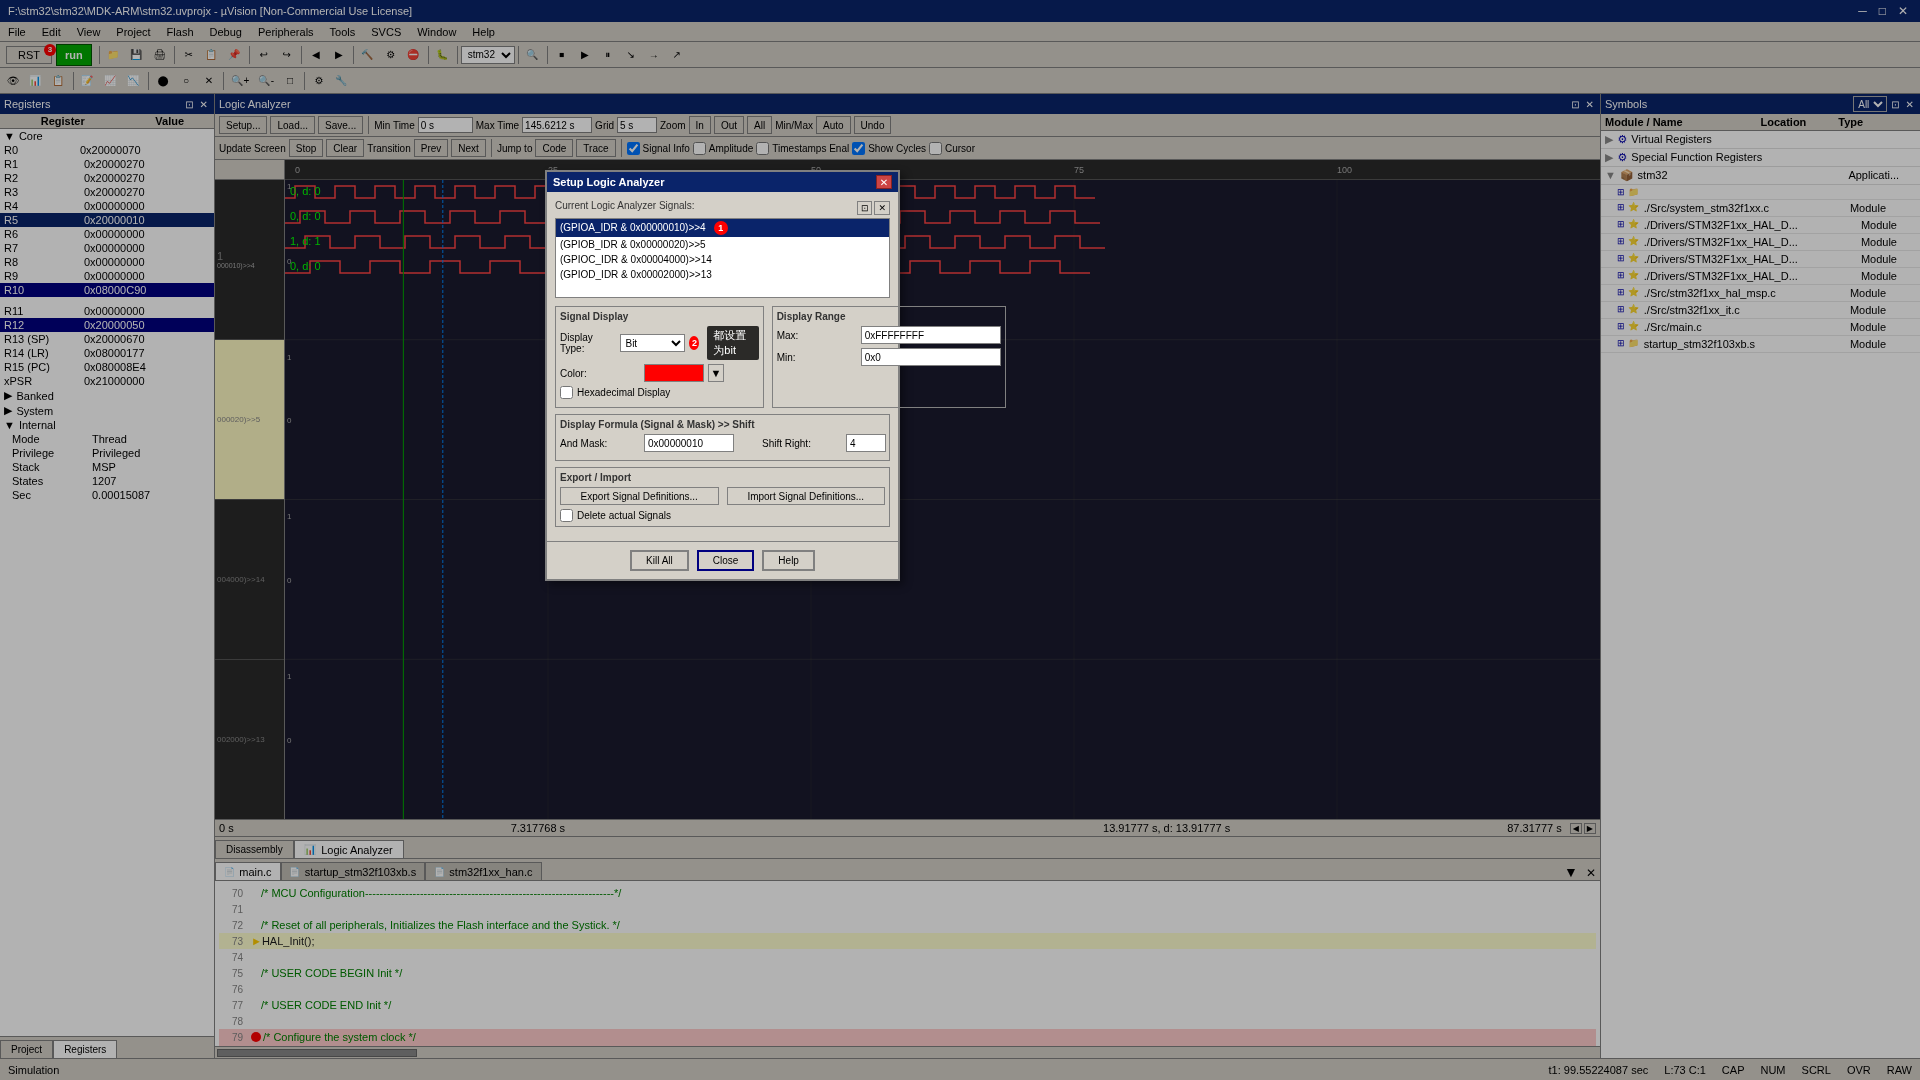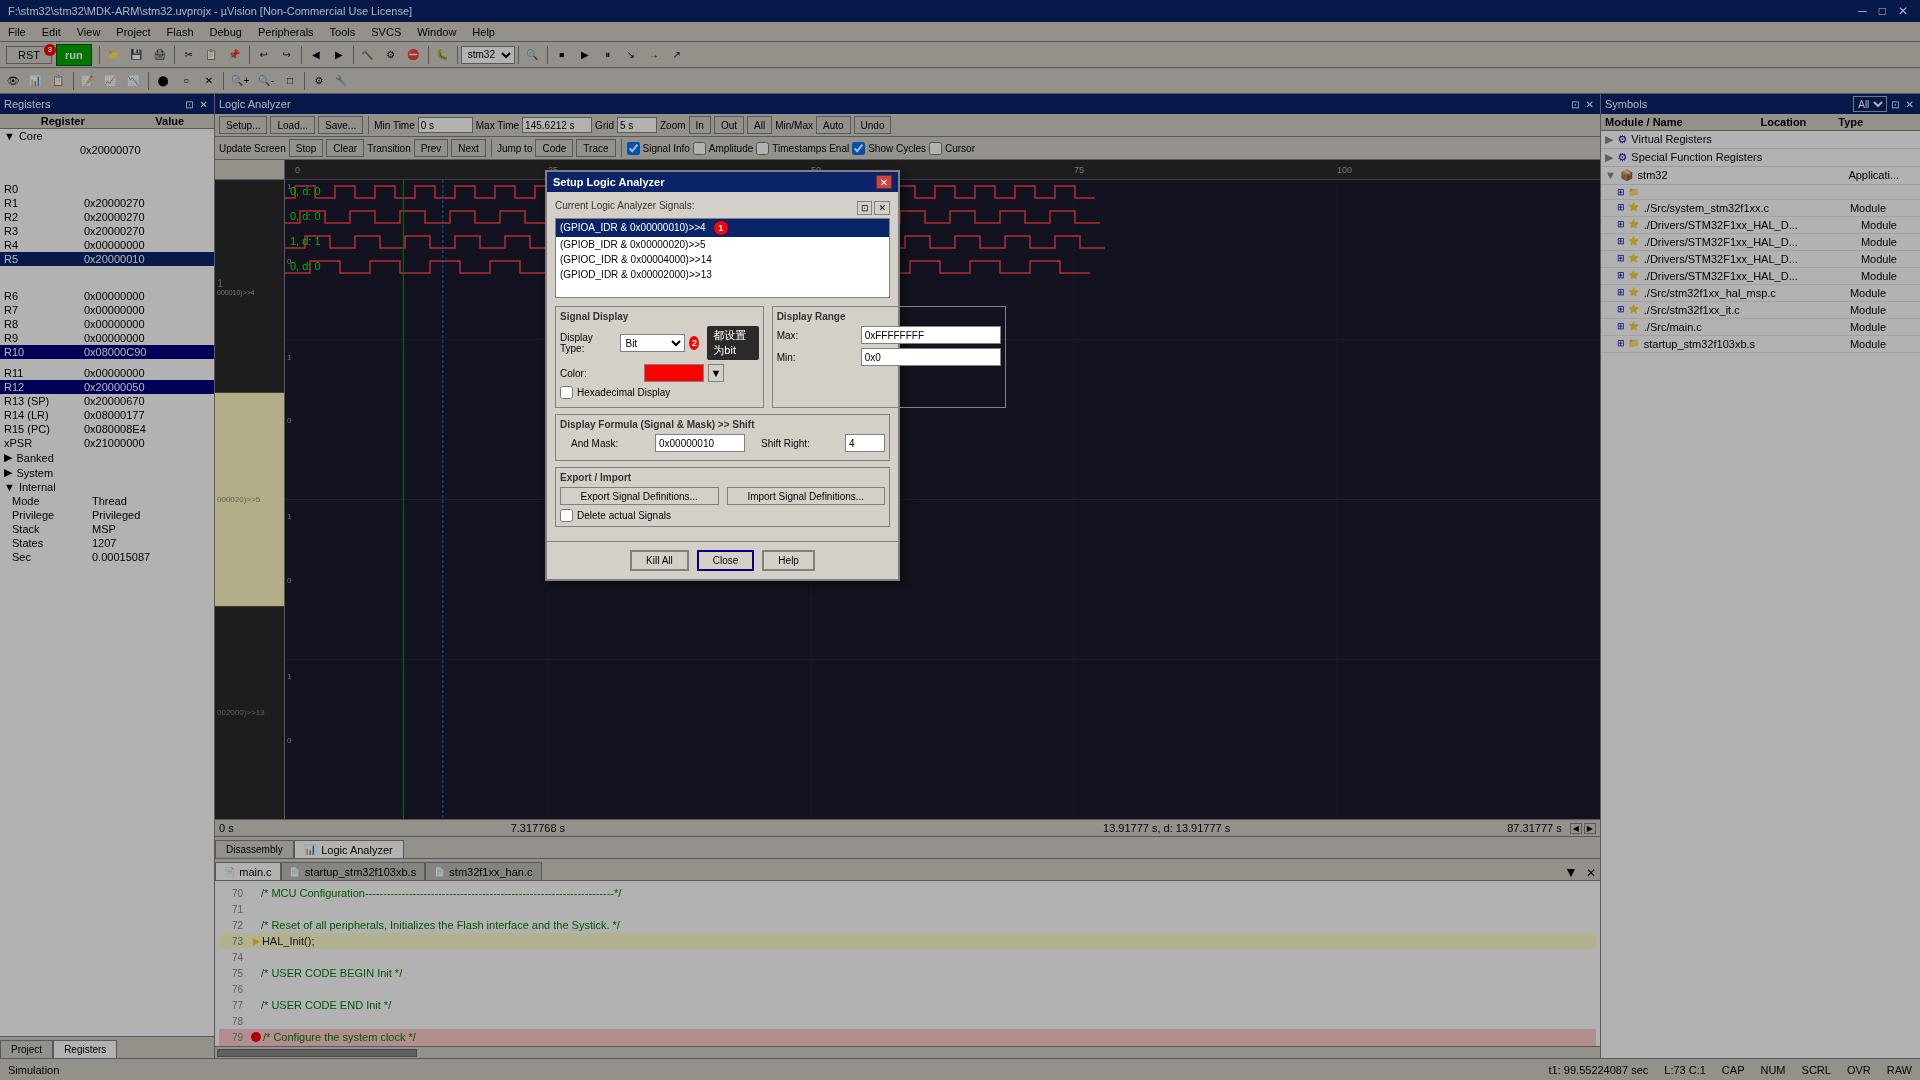--- a/index.html
+++ b/index.html
@@ -207,21 +207,21 @@
             <td colspan="2" style="padding:1px 4px; display:flex; align-items:center; gap:4px;">
               <span>▼</span>
               <span>Core</span>
             </td>
           </tr>
         </tbody>
       </table>
 
       <div id="reg-list">
           <div style="display: flex; padding: 1px 4px; font-size: 10px; cursor: pointer;">
-            <span style="width:76px;margin-top:39px;">R0</span>
+            <span style="width:76px;">R0</span>
             <span>0x20000070</span>
           </div>
           <div style="display: flex; padding: 1px 4px; font-size: 10px; cursor: pointer;">
             <span style="width:80px;">R1</span>
             <span>0x20000270</span>
           </div>
           <div style="display: flex; padding: 1px 4px; font-size: 10px; cursor: pointer;">
             <span style="width:80px;">R2</span>
             <span>0x20000270</span>
           </div>
@@ -230,21 +230,21 @@
             <span>0x20000270</span>
           </div>
           <div style="display: flex; padding: 1px 4px; font-size: 10px; cursor: pointer;">
             <span style="width:80px;">R4</span>
             <span>0x00000000</span>
           </div>
           <div style="display: flex; padding: 1px 4px; font-size: 10px; cursor: pointer; background: rgb(10, 36, 106); color: white;">
             <span style="width:80px;">R5</span>
             <span>0x20000010</span>
           </div>
-          <div style="display: flex; padding: 1px 4px; font-size: 10px; cursor: pointer; margin-top: 23px;">
+          <div style="display: flex; padding: 1px 4px; font-size: 10px; cursor: pointer;">
             <span style="width:80px;">R6</span>
             <span>0x00000000</span>
           </div>
           <div style="display: flex; padding: 1px 4px; font-size: 10px; cursor: pointer;">
             <span style="width:80px;">R7</span>
             <span>0x00000000</span>
           </div>
           <div style="display: flex; padding: 1px 4px; font-size: 10px; cursor: pointer;">
             <span style="width:80px;">R8</span>
             <span>0x00000000</span>
@@ -388,20 +388,23 @@
           <div style="flex:1;display:flex;flex-direction:column;">
             <div style="flex:1;border-bottom:1px solid #555;display:flex;align-items:center;padding:2px;color:#ccc;font-size:9px;background:#2a2a2a;">
               <div style="writing-mode:horizontal-tb;color:#888;font-size:8px;">
                 <div>1</div>
                 <div style="font-size:7px;color:#aaa;">000010)&gt;&gt;4</div>
               </div>
             </div>
             <div style="flex:1;border-bottom:1px solid #555;display:flex;align-items:center;padding:2px;color:#ccc;font-size:9px;background:#fef9c3;">
               <div style="color:#888;font-size:8px;">000020)&gt;&gt;5</div>
             </div>
+            <div style="flex:1;border-bottom:1px solid #555;display:flex;align-items:center;padding:2px;color:#ccc;font-size:9px;background:#2a2a2a;">
+              <div style="color:#888;font-size:8px;">004000)&gt;&gt;14</div>
+            </div>
             <div style="flex:1;display:flex;align-items:center;padding:2px;color:#ccc;font-size:9px;background:#2a2a2a;">
               <div style="color:#888;font-size:8px;">002000)&gt;&gt;13</div>
             </div>
           </div>
         </div>
 
         <div style="flex:1;position:relative;overflow:hidden;background:#1a1a2e;">
 
           <div style="height:20px;background:#2a2a2a;border-bottom:1px solid #555;display:flex;align-items:center;position:relative;">
             <span style="position:absolute;left:10px;color:#aaa;font-size:9px;">0</span>
@@ -735,21 +738,21 @@
           </div>
           <div class="form-row">
             <span class="form-label">Min:</span>
             <input class="form-input" value="0x0" style="">
           </div>
         </div>
       </div>
 
       <div style="border:1px solid #808080;padding:4px;margin-bottom:6px;">
         <div class="section-title" style="margin-bottom:4px;">Display Formula (Signal &amp; Mask) &gt;&gt; Shift</div>
-        <div style="display:flex;gap:16px;justify-content:flex-end;">
+        <div style="display:flex;gap:28px;">
           <div class="form-row">
             <span class="form-label">And Mask:</span>
             <input class="form-input" value="0x00000010" style="width: 90px;">
           </div>
           <div class="form-row">
             <span class="form-label">Shift Right:</span>
             <input class="form-input" value="4" style="width: 40px;">
           </div>
         </div>
       </div>

